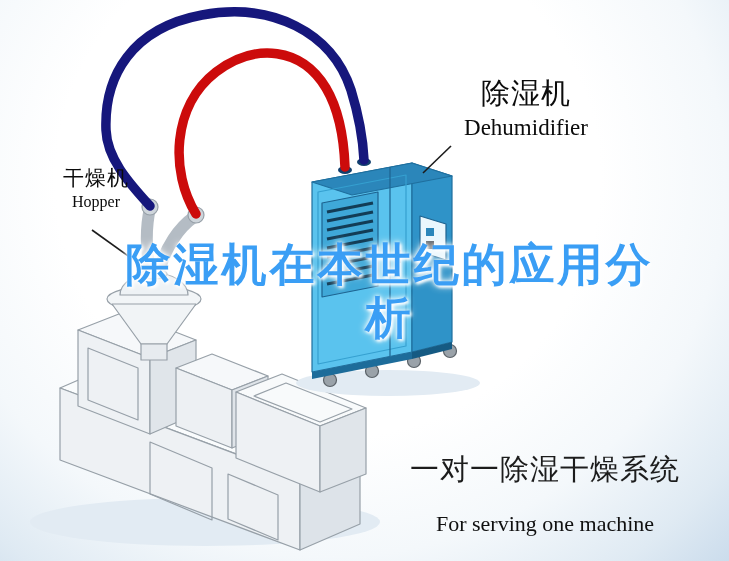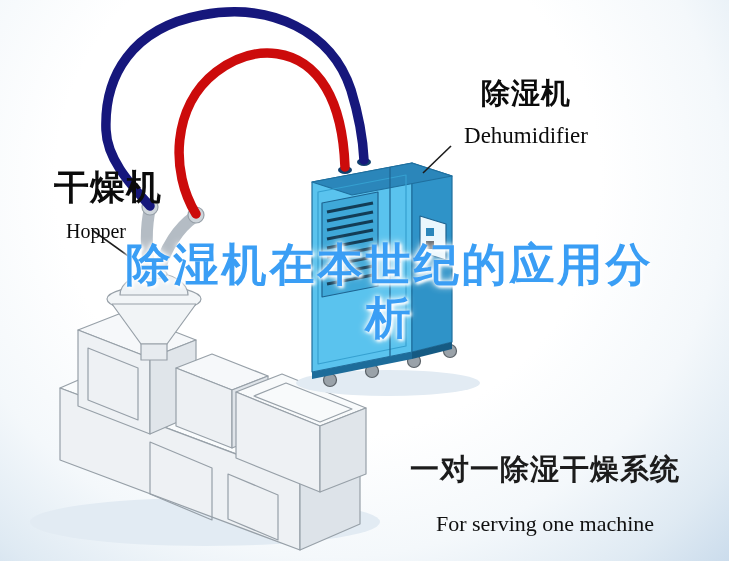--- a/index.html
+++ b/index.html
@@ -4,26 +4,26 @@
 <style>
   html,body{margin:0;padding:0;}
   .stage{
     position:relative;width:729px;height:561px;overflow:hidden;
     background:radial-gradient(ellipse at 45% 32%, #ffffff 48%, #f4f8fb 70%, #dfeaf3 88%, #cbdcec 100%);
     font-family:"Liberation Sans", sans-serif;
   }
   .scene-svg{position:absolute;left:0;top:0;width:729px;height:561px;}
 
   .label{position:absolute;text-align:center;color:#0b0b0b;}
-  .label .cn{font-weight:bold;letter-spacing:1px;}
-  .label .en{font-family:"Liberation Serif", serif;margin-top:9px;}
+  .label .cn{font-weight:normal;letter-spacing:1px;}
+  .label .en{font-family:"Liberation Serif", serif;margin-top:1px;}
 
   .hopper-label{left:30px;top:164px;width:132px;}
-  .hopper-label .cn{font-size:35px;text-align:right;}
-  .hopper-label .en{font-size:20px;}
+  .hopper-label .cn{font-size:21px;}
+  .hopper-label .en{font-size:16px;}
 
   .dehum-label{left:440px;top:74px;width:172px;}
   .dehum-label .cn{font-size:29px;}
   .dehum-label .en{font-size:23px;}
 
   .watermark-title{
     position:absolute;left:0;top:238px;width:100%;text-align:center;
     font-size:45px;font-weight:bold;letter-spacing:3px;line-height:1.18;
     text-shadow:0 0 4px #ffffff, 0 0 9px #ffffff, 2px 2px 3px rgba(255,255,255,0.95);
     margin-left:25px;

